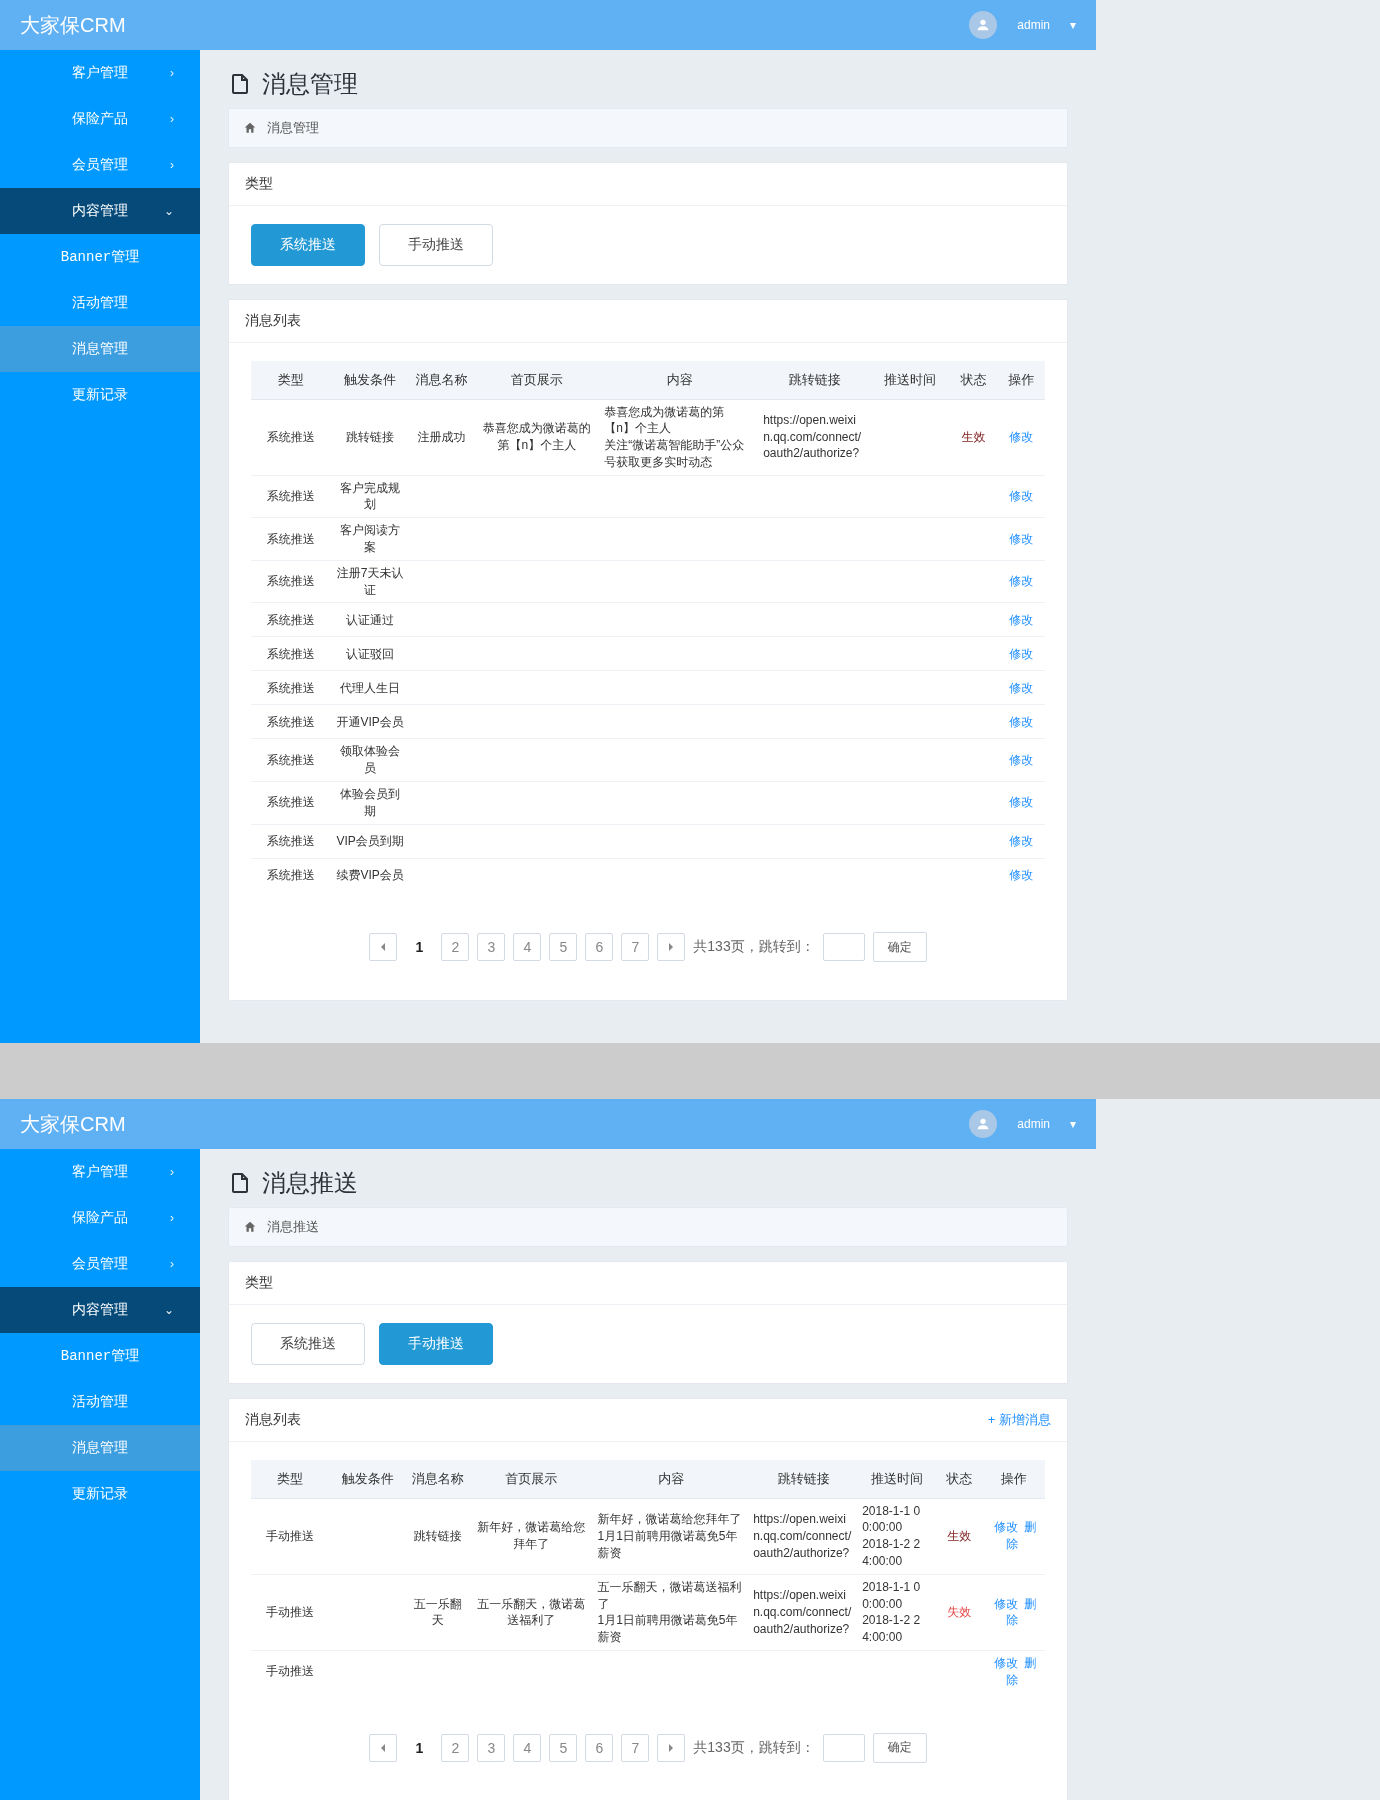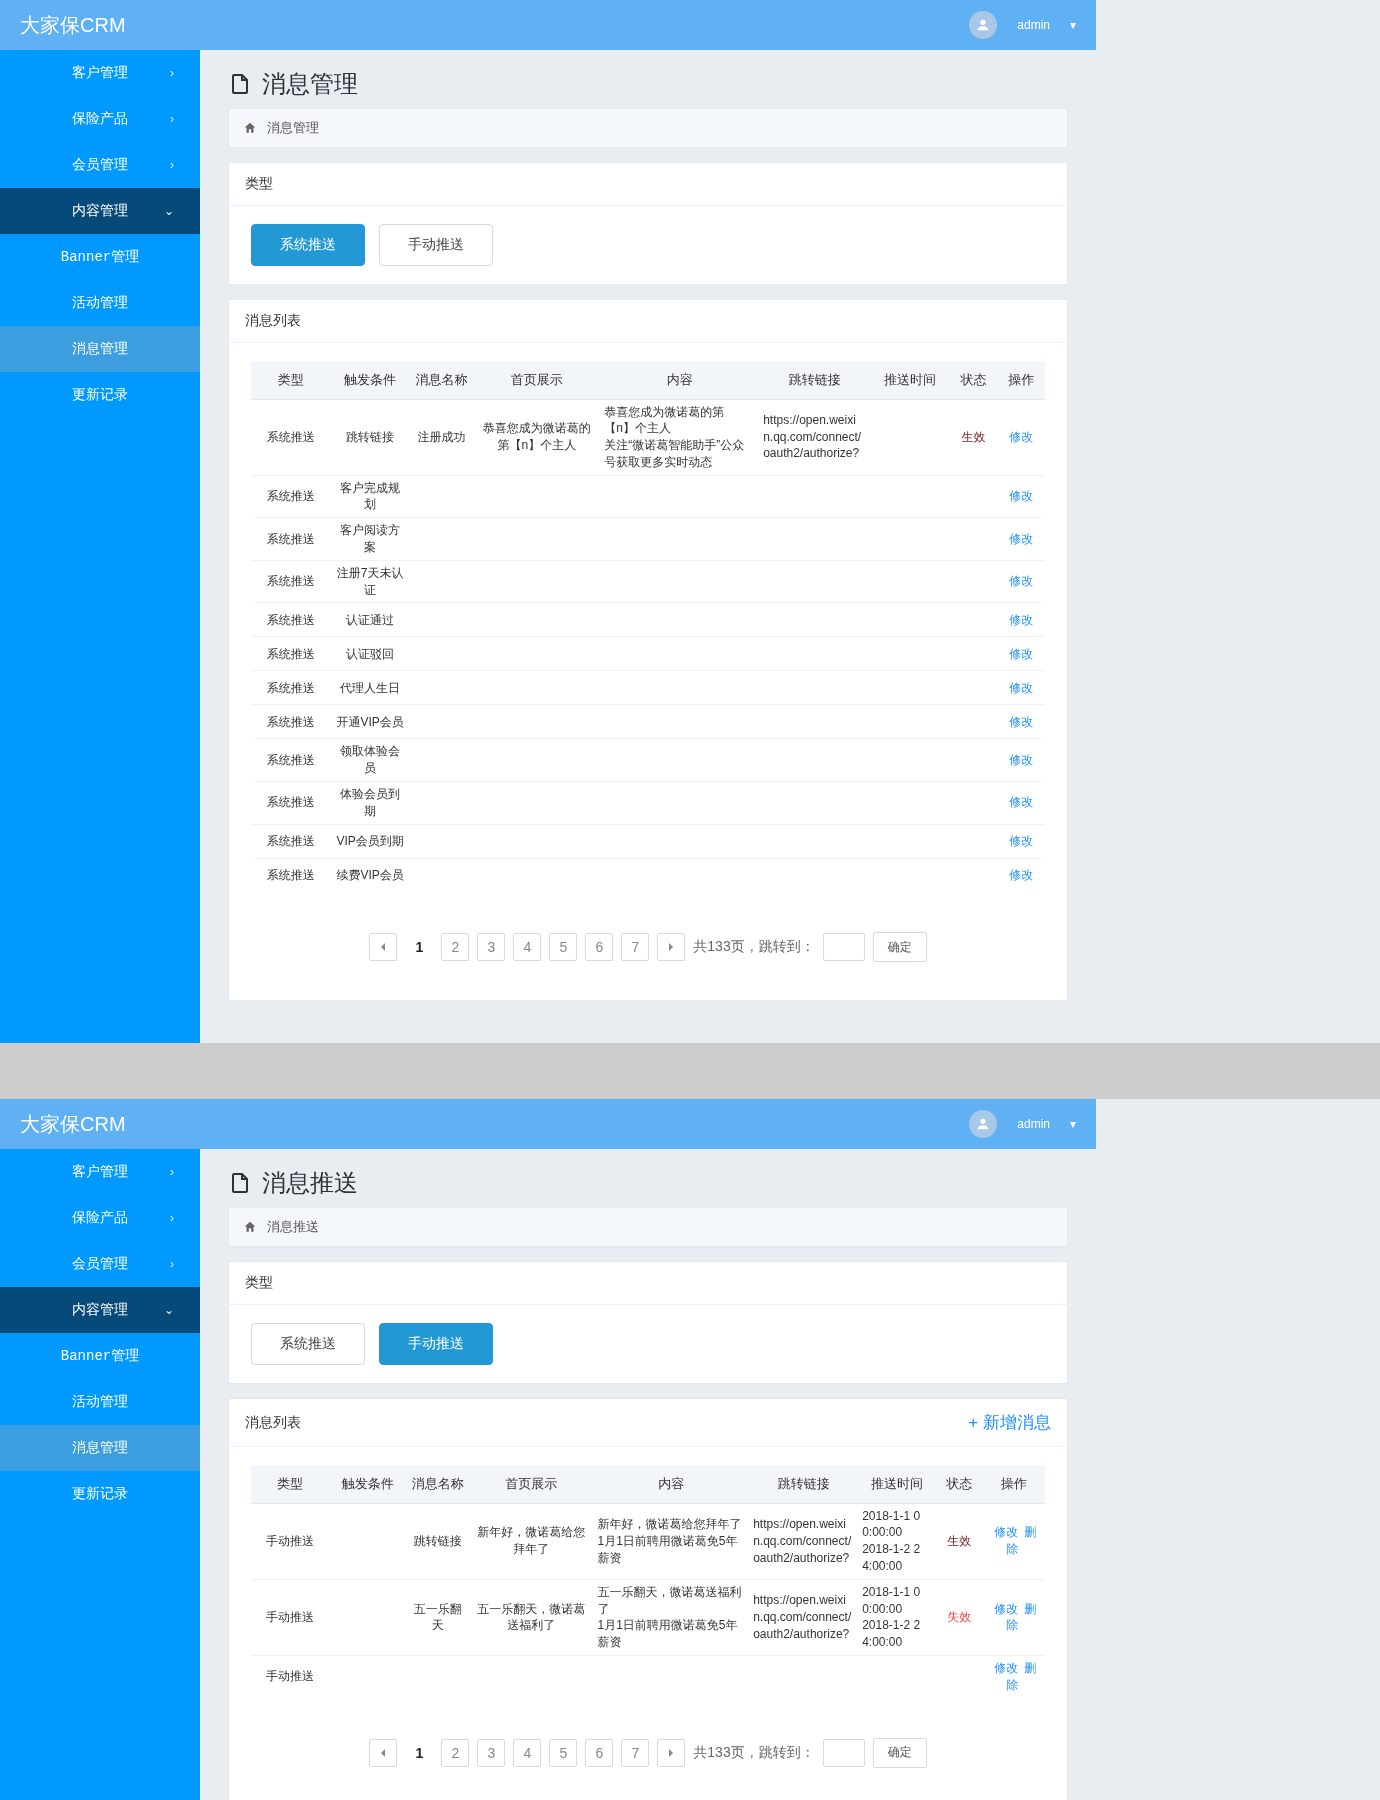--- a/index.html
+++ b/index.html
@@ -24,21 +24,21 @@
   .page-title { display:flex; align-items:center; gap:10px; font-size:24px; color:#2d3238; margin-bottom:8px; }
   .page-title svg { width:24px; height:24px; fill:none; stroke:#2d3238; stroke-width:2; }
   .crumb { background:#f4f7fb; border:1px solid #e5e9ef; padding:10px 14px; display:flex; align-items:center; gap:10px; font-size:13px; color:#555; margin-bottom:14px; border-radius:2px; }
   .crumb svg { width:14px; height:14px; fill:#666; }
   .panel { background:#fff; border:1px solid #e5e9ef; border-radius:2px; margin-bottom:14px; }
   .panel-hd { padding:12px 16px; font-size:14px; font-weight:500; border-bottom:1px solid #eef1f5; display:flex; justify-content:space-between; align-items:center;}
   .panel-bd { padding:18px 22px; }
   .tabs { display:flex; gap:14px; }
   .btn { height:42px; padding:0 28px; border-radius:4px; font-size:14px; display:inline-flex; align-items:center; justify-content:center; cursor:pointer; border:1px solid #d3dae3; background:#fff; color:#444; }
   .btn.primary { background:#2299d4; border-color:#2299d4; color:#fff; }
-  .add-link { color:#1f8fff; font-size:17px; cursor:pointer; }
+  .add-link { color:#1f8fff; font-size:13px; cursor:pointer; }
   
   table { width:100%; border-collapse:collapse; table-layout:fixed; }
   thead th { background:#f2f5f9; height:38px; font-weight:500; color:#333; font-size:13px; border-bottom:1px solid #e5e9ef; text-align:center;}
   tbody td { height:34px; border-bottom:1px solid #eef1f5; font-size:12px; color:#333; text-align:center; padding:4px 6px; word-break:break-all; line-height:1.4;}
   tbody tr:last-child td { border-bottom:none; }
   .status-ok { color:#7f1d1d; }
   .status-bad { color:#e64545; }
   .op-link { color:#1f8fff; cursor:pointer; margin:0 3px; }
   
   .pager-wrap { display:flex; justify-content:center; align-items:center; gap:8px; padding:40px 0 20px 0; font-size:14px; color:#666;}

